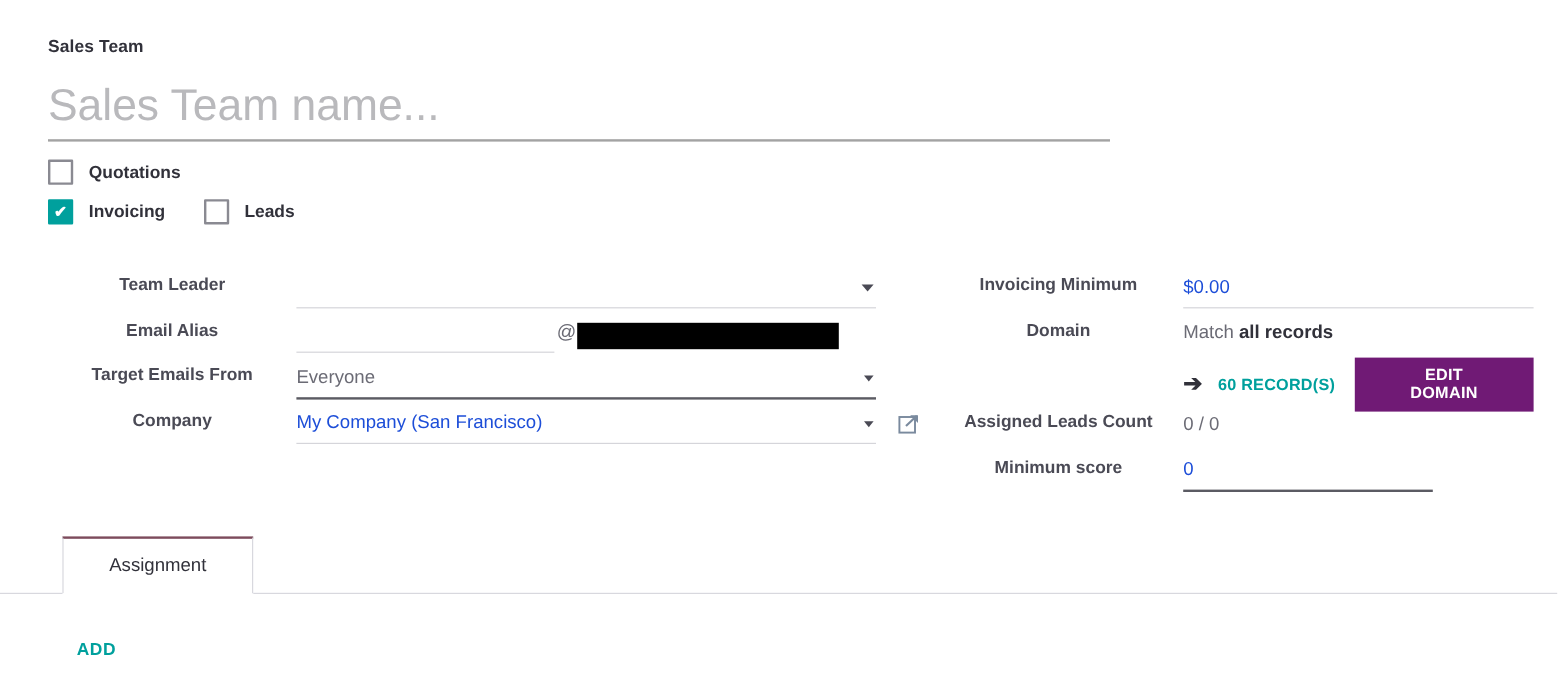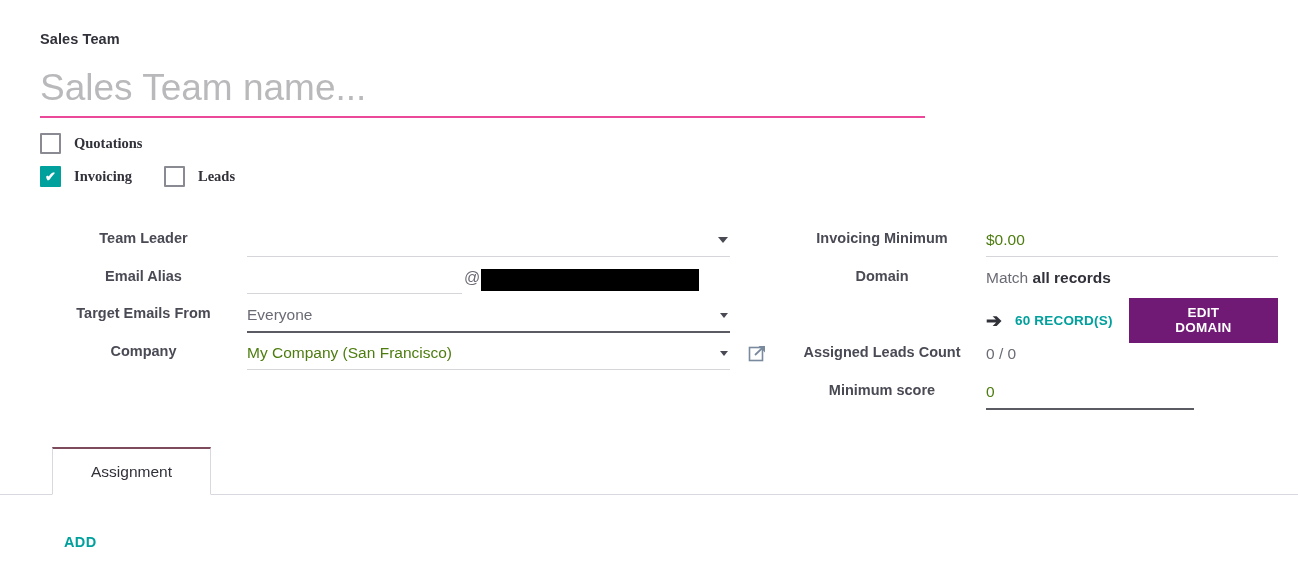--- a/index.html
+++ b/index.html
@@ -26,38 +26,38 @@
     font-weight: bold;
     color: #31313a;
     letter-spacing: 0.1px;
   }
   .title-input-wrap {
     position: absolute;
     left: 40px;
     top: 60px;
     width: 885px;
     height: 58px;
-    border-bottom: 2px solid #ec4899;
+    border-bottom: 2px solid #a3a3a3;
   }
   .title-input {
     width: 100%;
     height: 100%;
     border: 0;
     outline: none;
     background: transparent;
     font-family: "Liberation Sans", sans-serif;
     font-size: 37px;
     color: #31313a;
     padding: 0;
     line-height: 54px;
   }
   .title-input::placeholder { color: #b9b9bc; opacity: 1; }
 
   
-  .cbrow { position: absolute; display: flex; align-items: center; font-family: Liberation Serif, serif; }
+  .cbrow { position: absolute; display: flex; align-items: center; }
   .cbrow.row1 { left: 40px; top: 133px; }
   .cbrow.row2 { left: 40px; top: 166px; }
 
   .cbox {
     width: 21px;
     height: 21px;
     border: 2px solid #8a8a92;
     background: #ffffff;
     border-radius: 1px;
     display: inline-flex;
@@ -125,21 +125,21 @@
     font-family: "Liberation Sans", sans-serif;
     font-size: 15.5px;
     color: #31313a;
     padding: 0;
     line-height: 30px;
   }
   .fld::placeholder { color: #8b8b93; opacity: 1; }
 
   .readonly-val {
     font-size: 15.5px;
-    color: #4d7c0f;
+    color: #1d4ed8;
     line-height: 30px;
     height: 31px;
     white-space: nowrap;
   }
   .readonly-val.muted { color: #6b6b75; }
 
   .caret {
     position: absolute;
     right: 2px;
     top: 12px;

